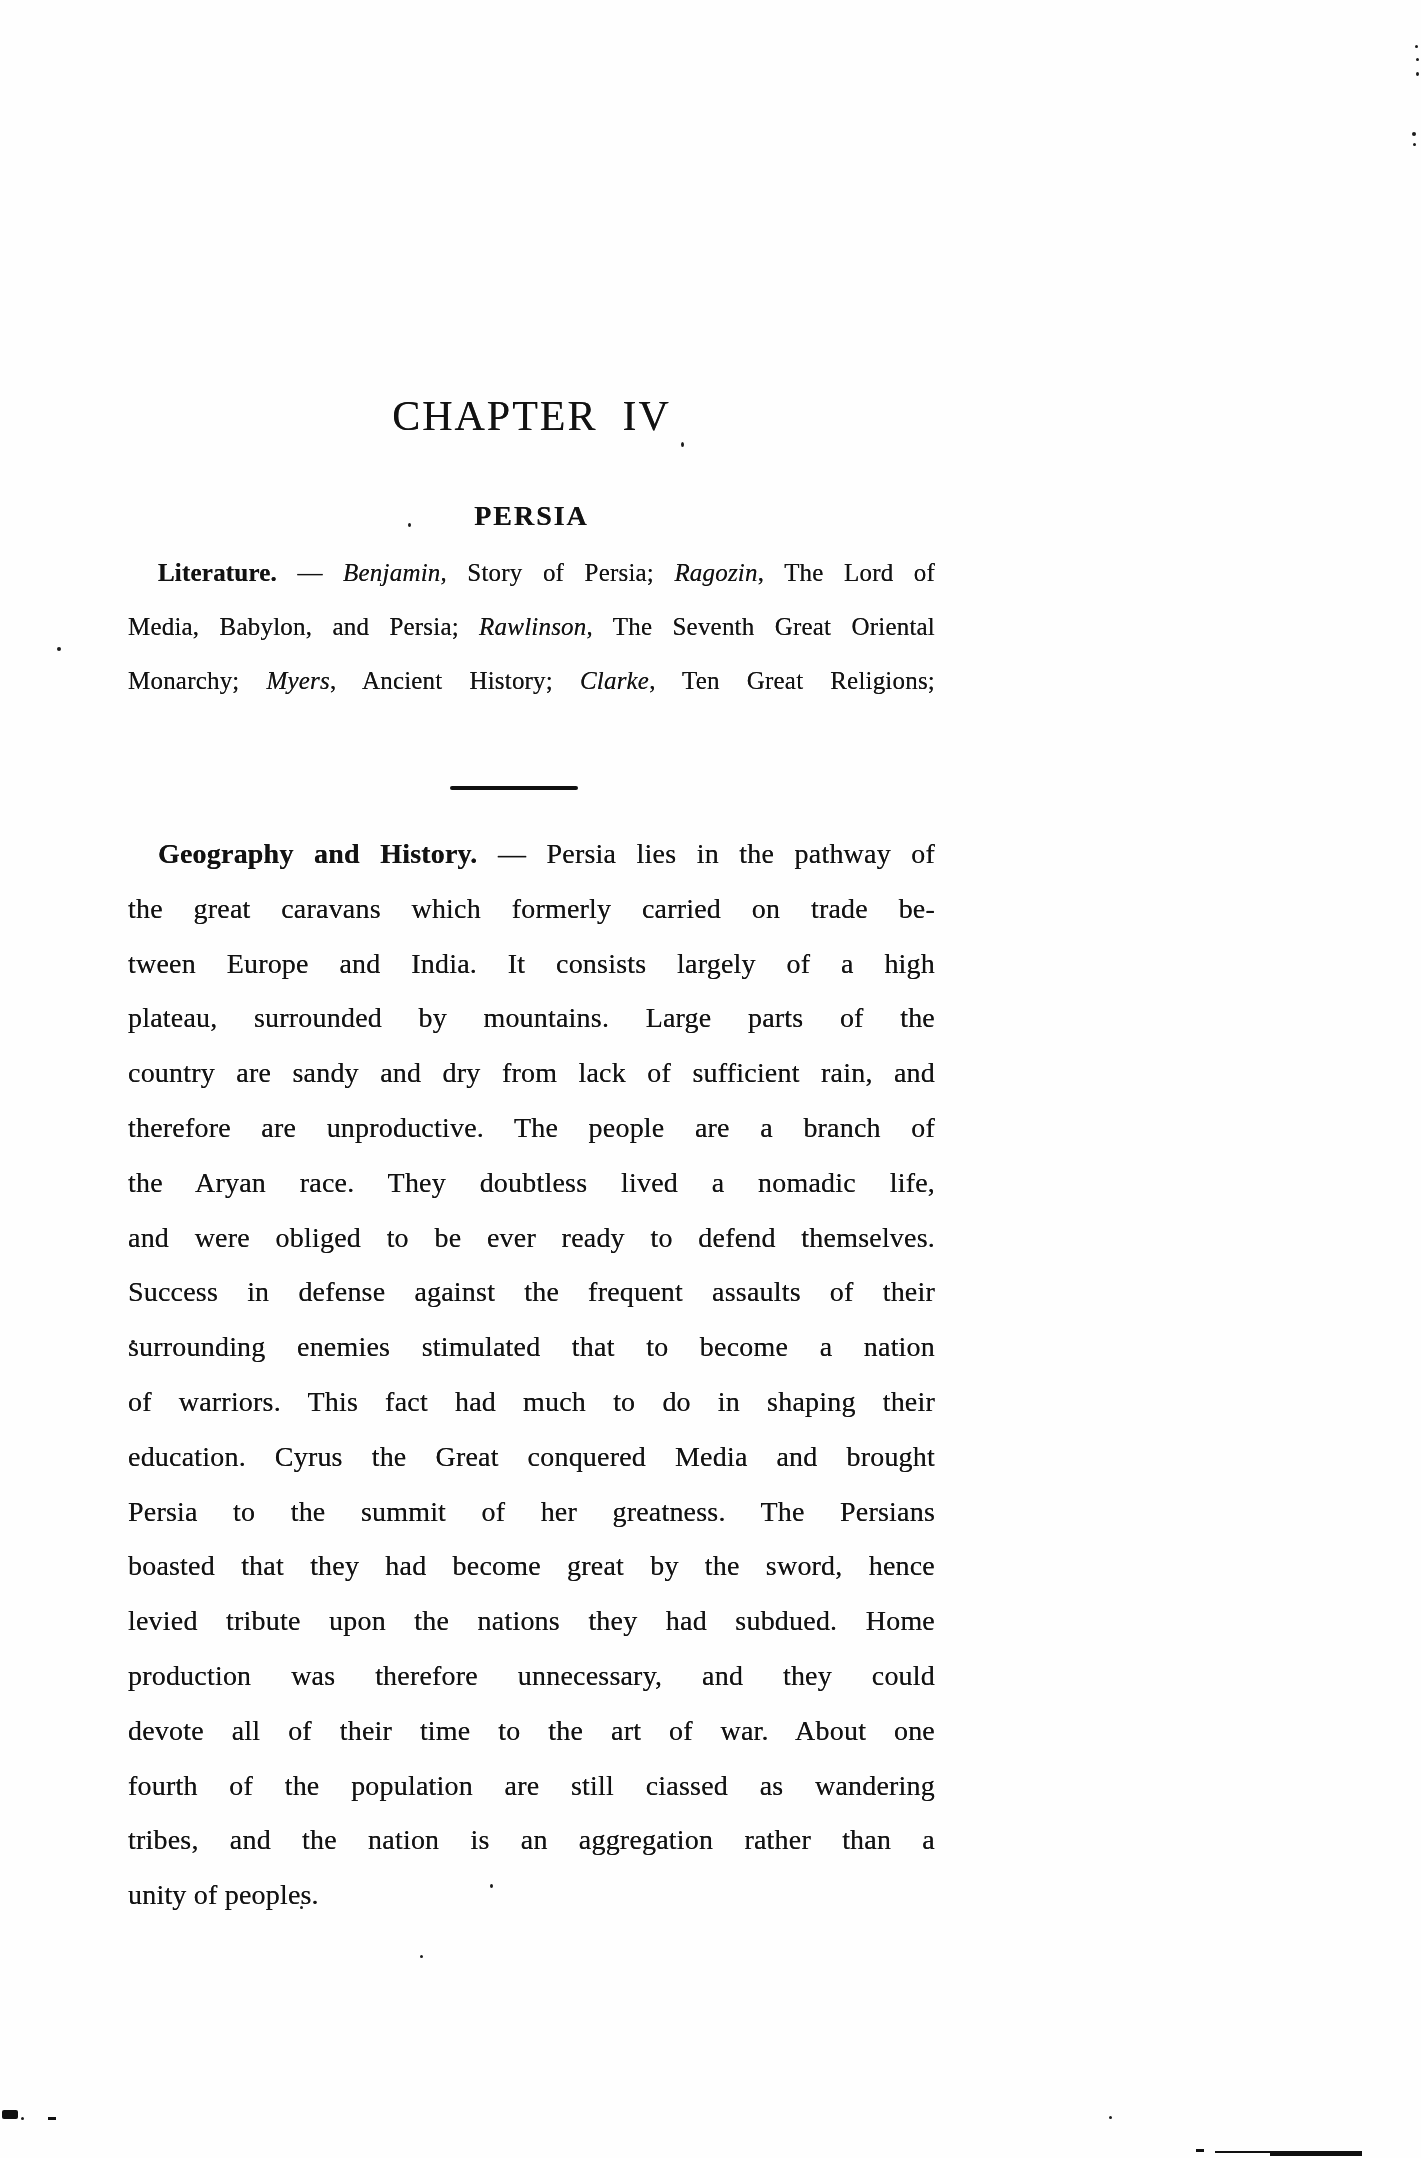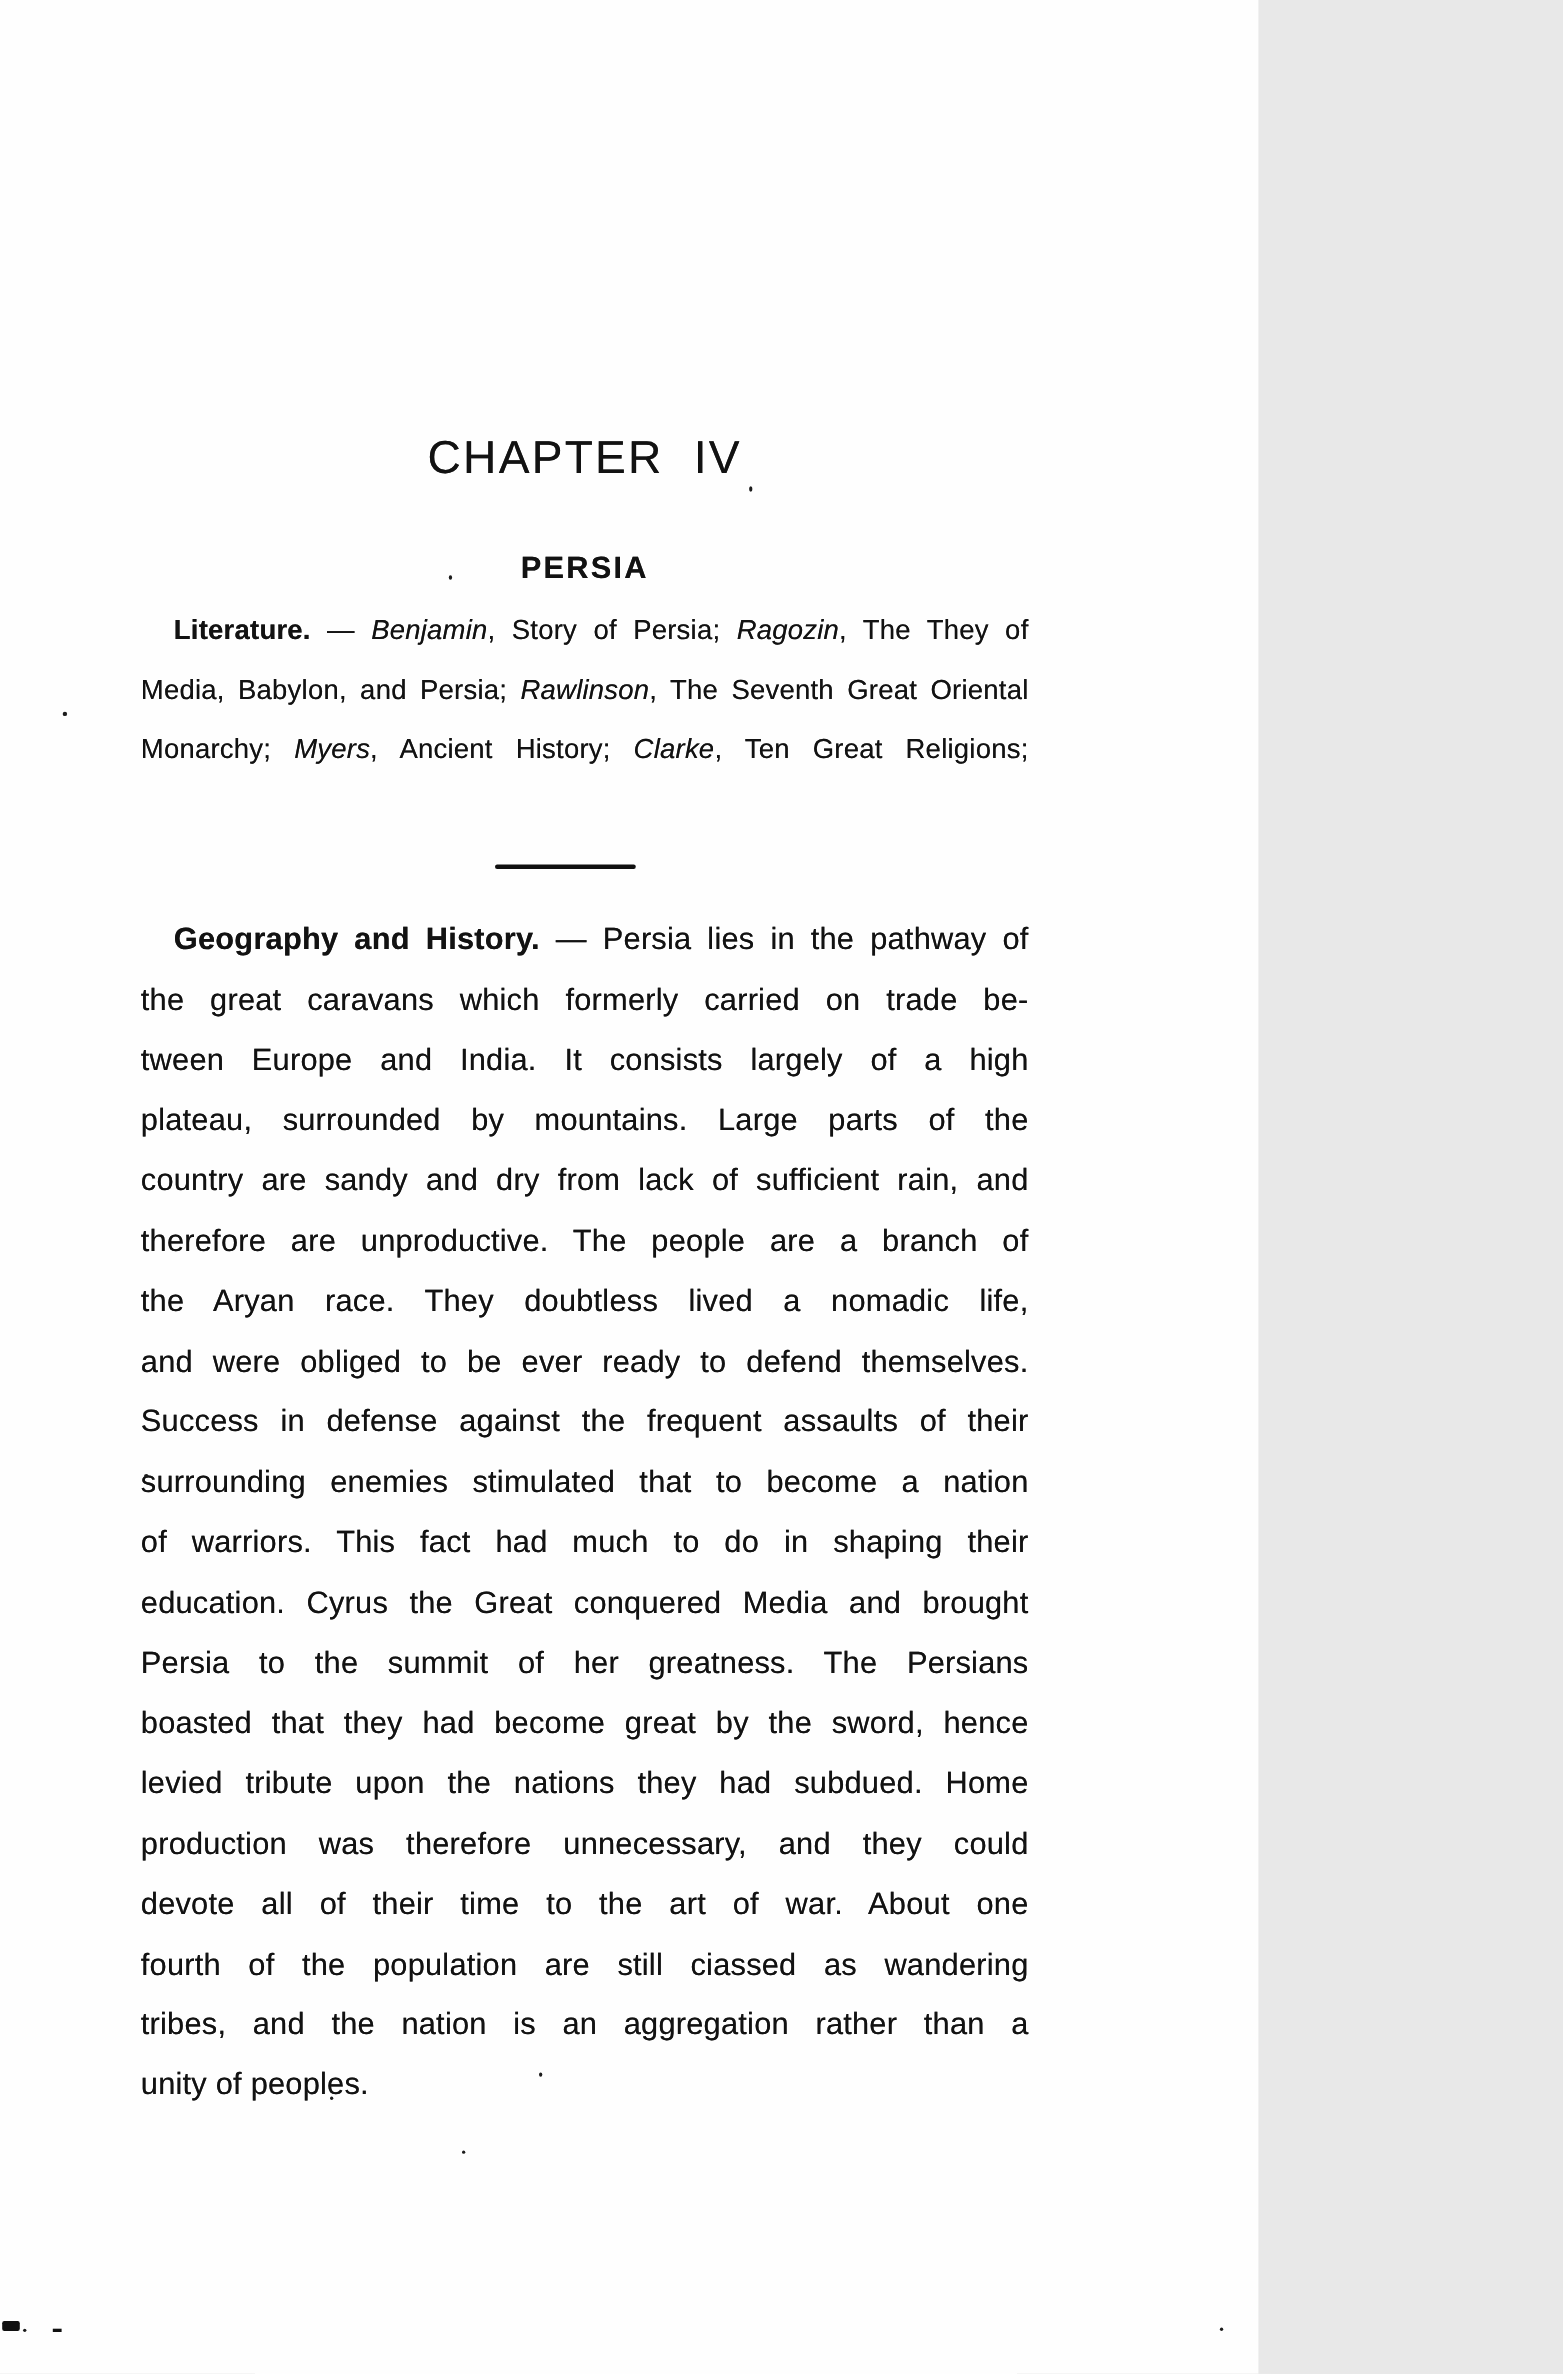--- a/index.html
+++ b/index.html
@@ -1,21 +1,21 @@
 <!DOCTYPE html>
 <html><head>
 <meta charset="utf-8">
 <style>
   html,body{margin:0;padding:0;background:#e8e8e8;}
   .page{
     position:relative;
-    width:1144px;height:2158px;
+    width:1421px;height:2158px;
     background:#fefefe;
     overflow:hidden;
-    font-family:Liberation Sans, sans-serif;
+    font-family:Liberation Serif, serif;
     color:#121212;
   }
   .ink{ text-shadow:0 0 0.5px rgba(10,10,10,0.75); }
   .chapter-title{
     position:absolute; top:392px; left:128px; width:807px;
     text-align:center;
     font-size:42px; letter-spacing:2px;
     white-space:pre;
   }
   .section-heading{
@@ -41,21 +41,21 @@
 </head>
 <body>
 
 <div class="page">
 
   <div class="chapter-title ink">CHAPTER  IV</div>
 
   <div class="section-heading ink">PERSIA</div>
 
   <div class="para para-literature ink">
-      <div class="line indent"><span class="b">Literature.</span><span> — </span><span class="i">Benjamin</span><span>, Story of Persia; </span><span class="i">Ragozin</span><span>, The They of</span></div>
+      <div class="line indent"><span class="b">Literature.</span><span> — </span><span class="i">Benjamin</span><span>, Story of Persia; </span><span class="i">Ragozin</span><span>, The Lord of</span></div>
       <div class="line"><span>Media, Babylon, and Persia; </span><span class="i">Rawlinson</span><span>, The Seventh Great Oriental</span></div>
       <div class="line"><span>Monarchy; </span><span class="i">Myers</span><span>, Ancient History; </span><span class="i">Clarke</span><span>, Ten Great Religions;</span></div>
     </div>
 
   <div class="rule"></div>
 
   <div class="para para-body ink">
       <div class="line indent"><span class="b">Geography and History.</span><span> — Persia lies in the pathway of</span></div>
       <div class="line"><span>the great caravans which formerly carried on trade be-</span></div>
       <div class="line"><span>tween Europe and India. It consists largely of a high</span></div>

